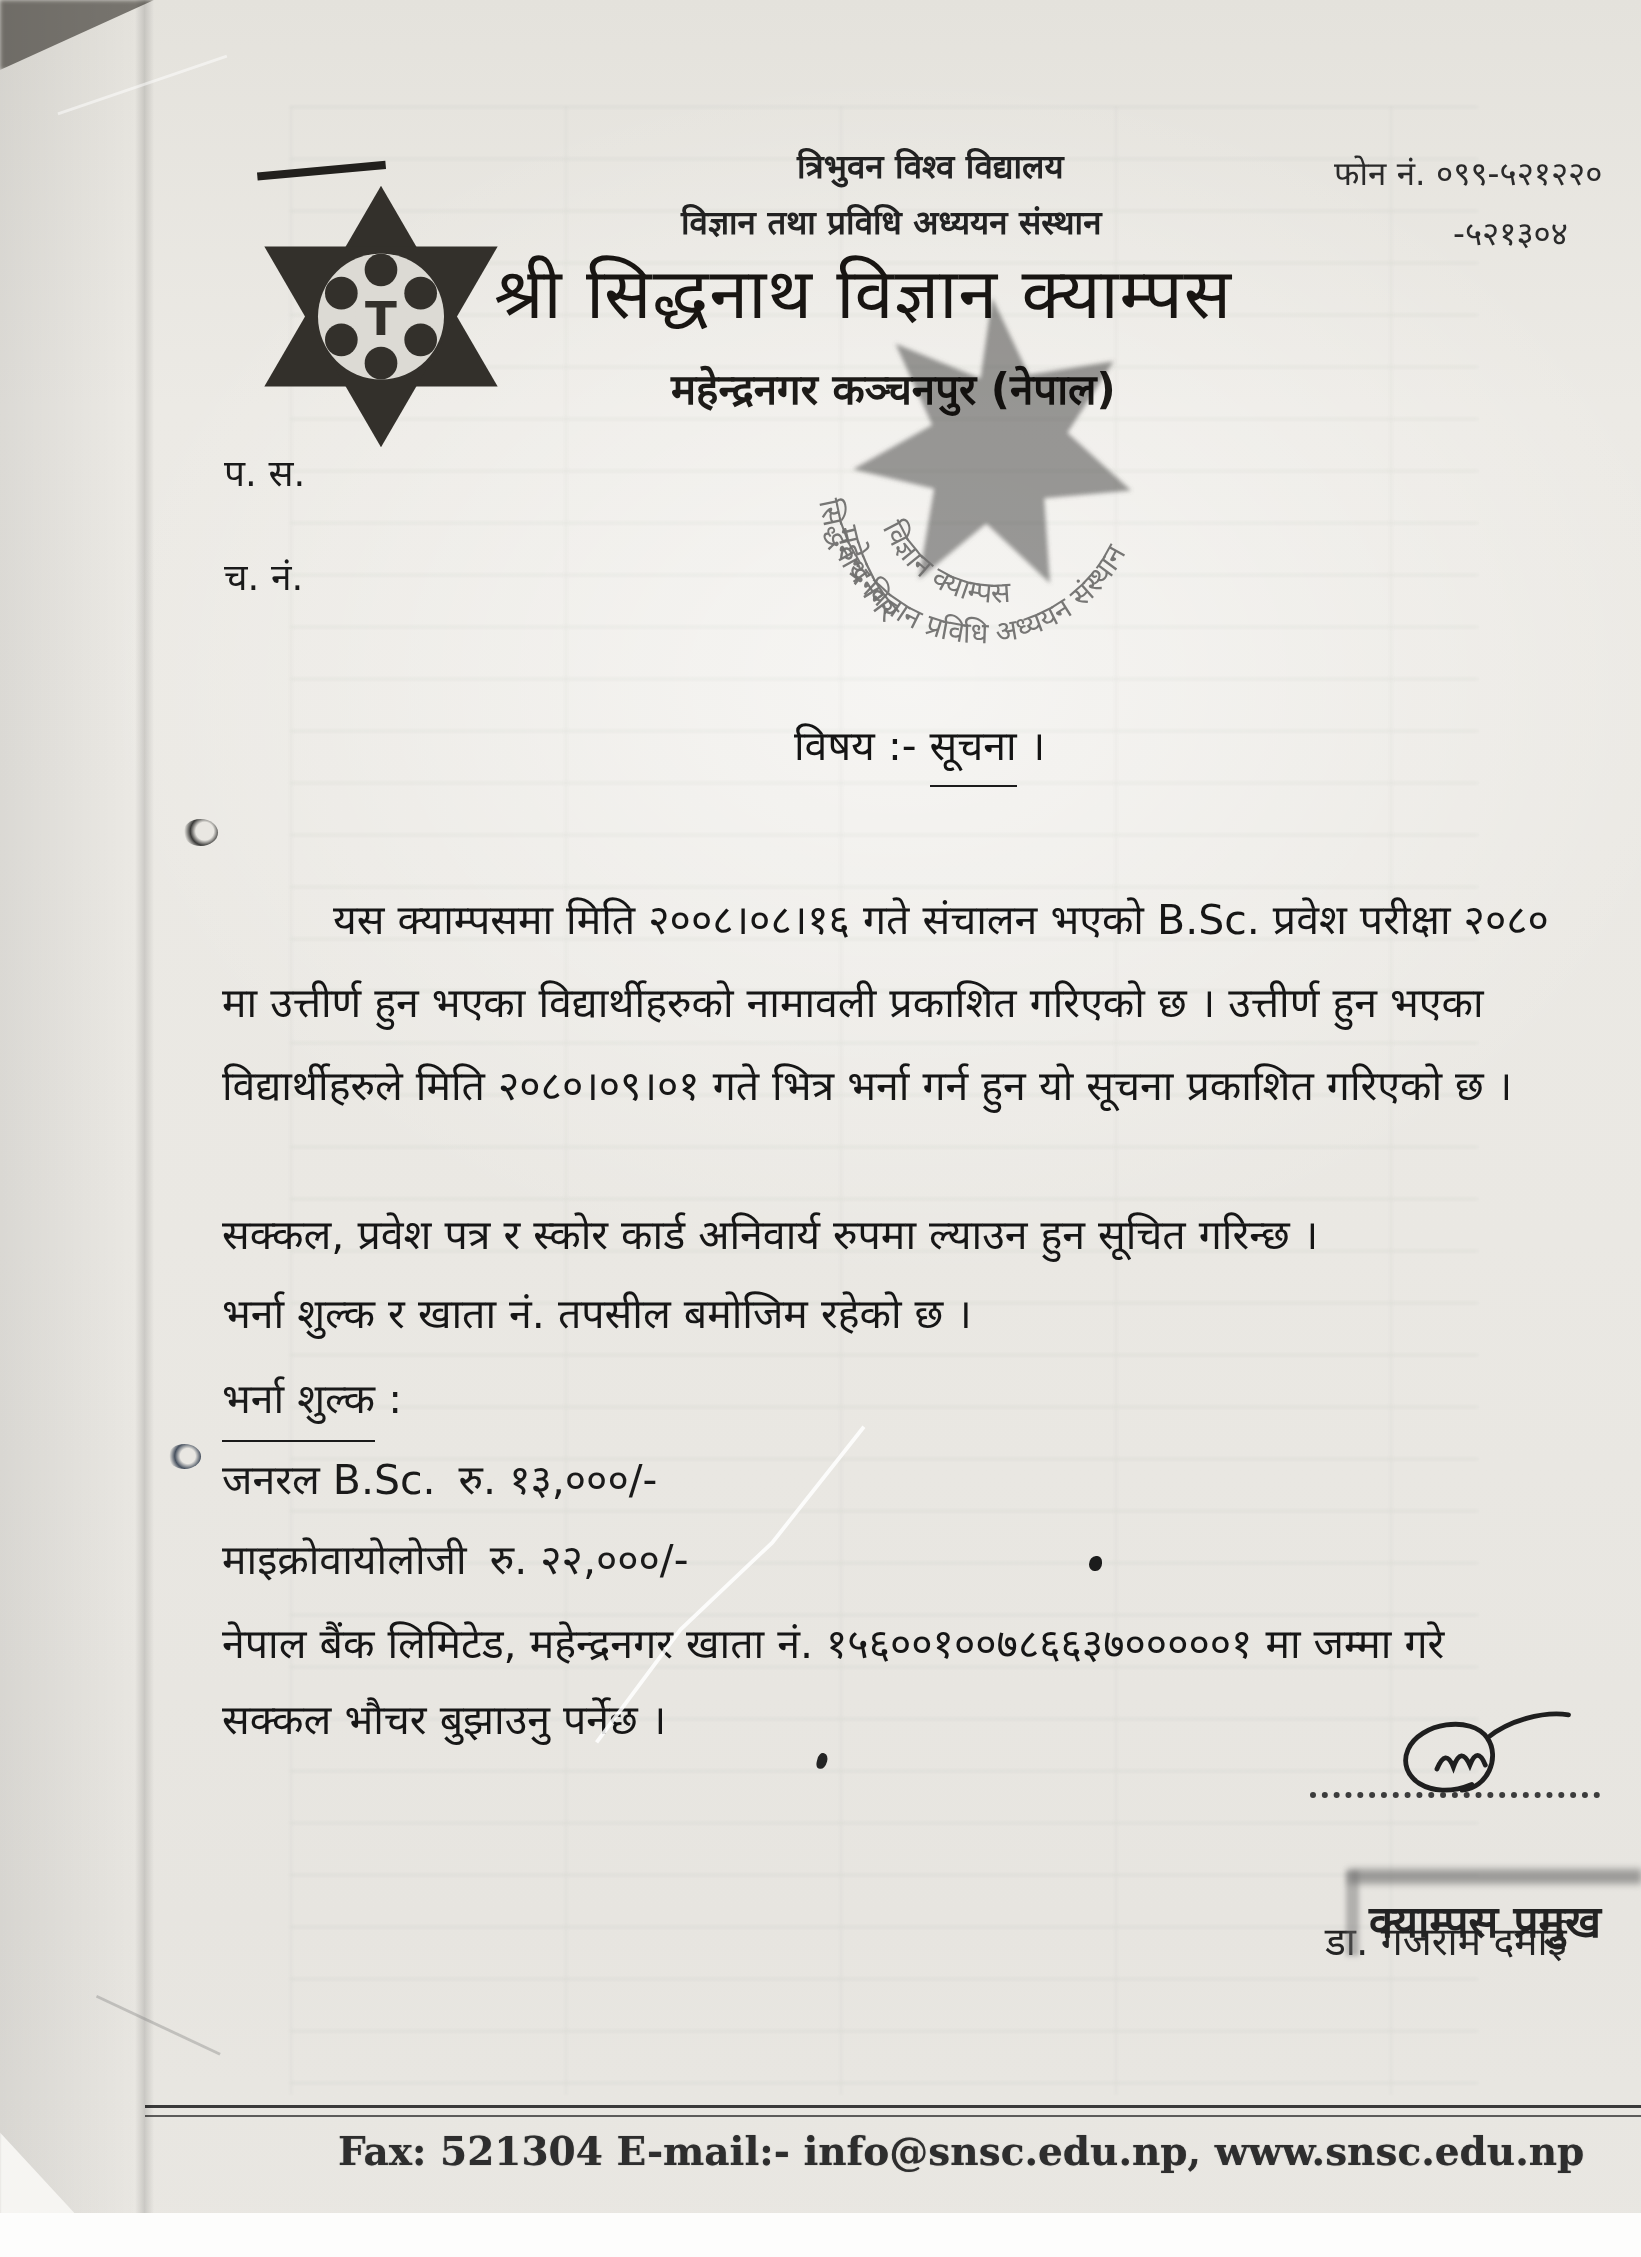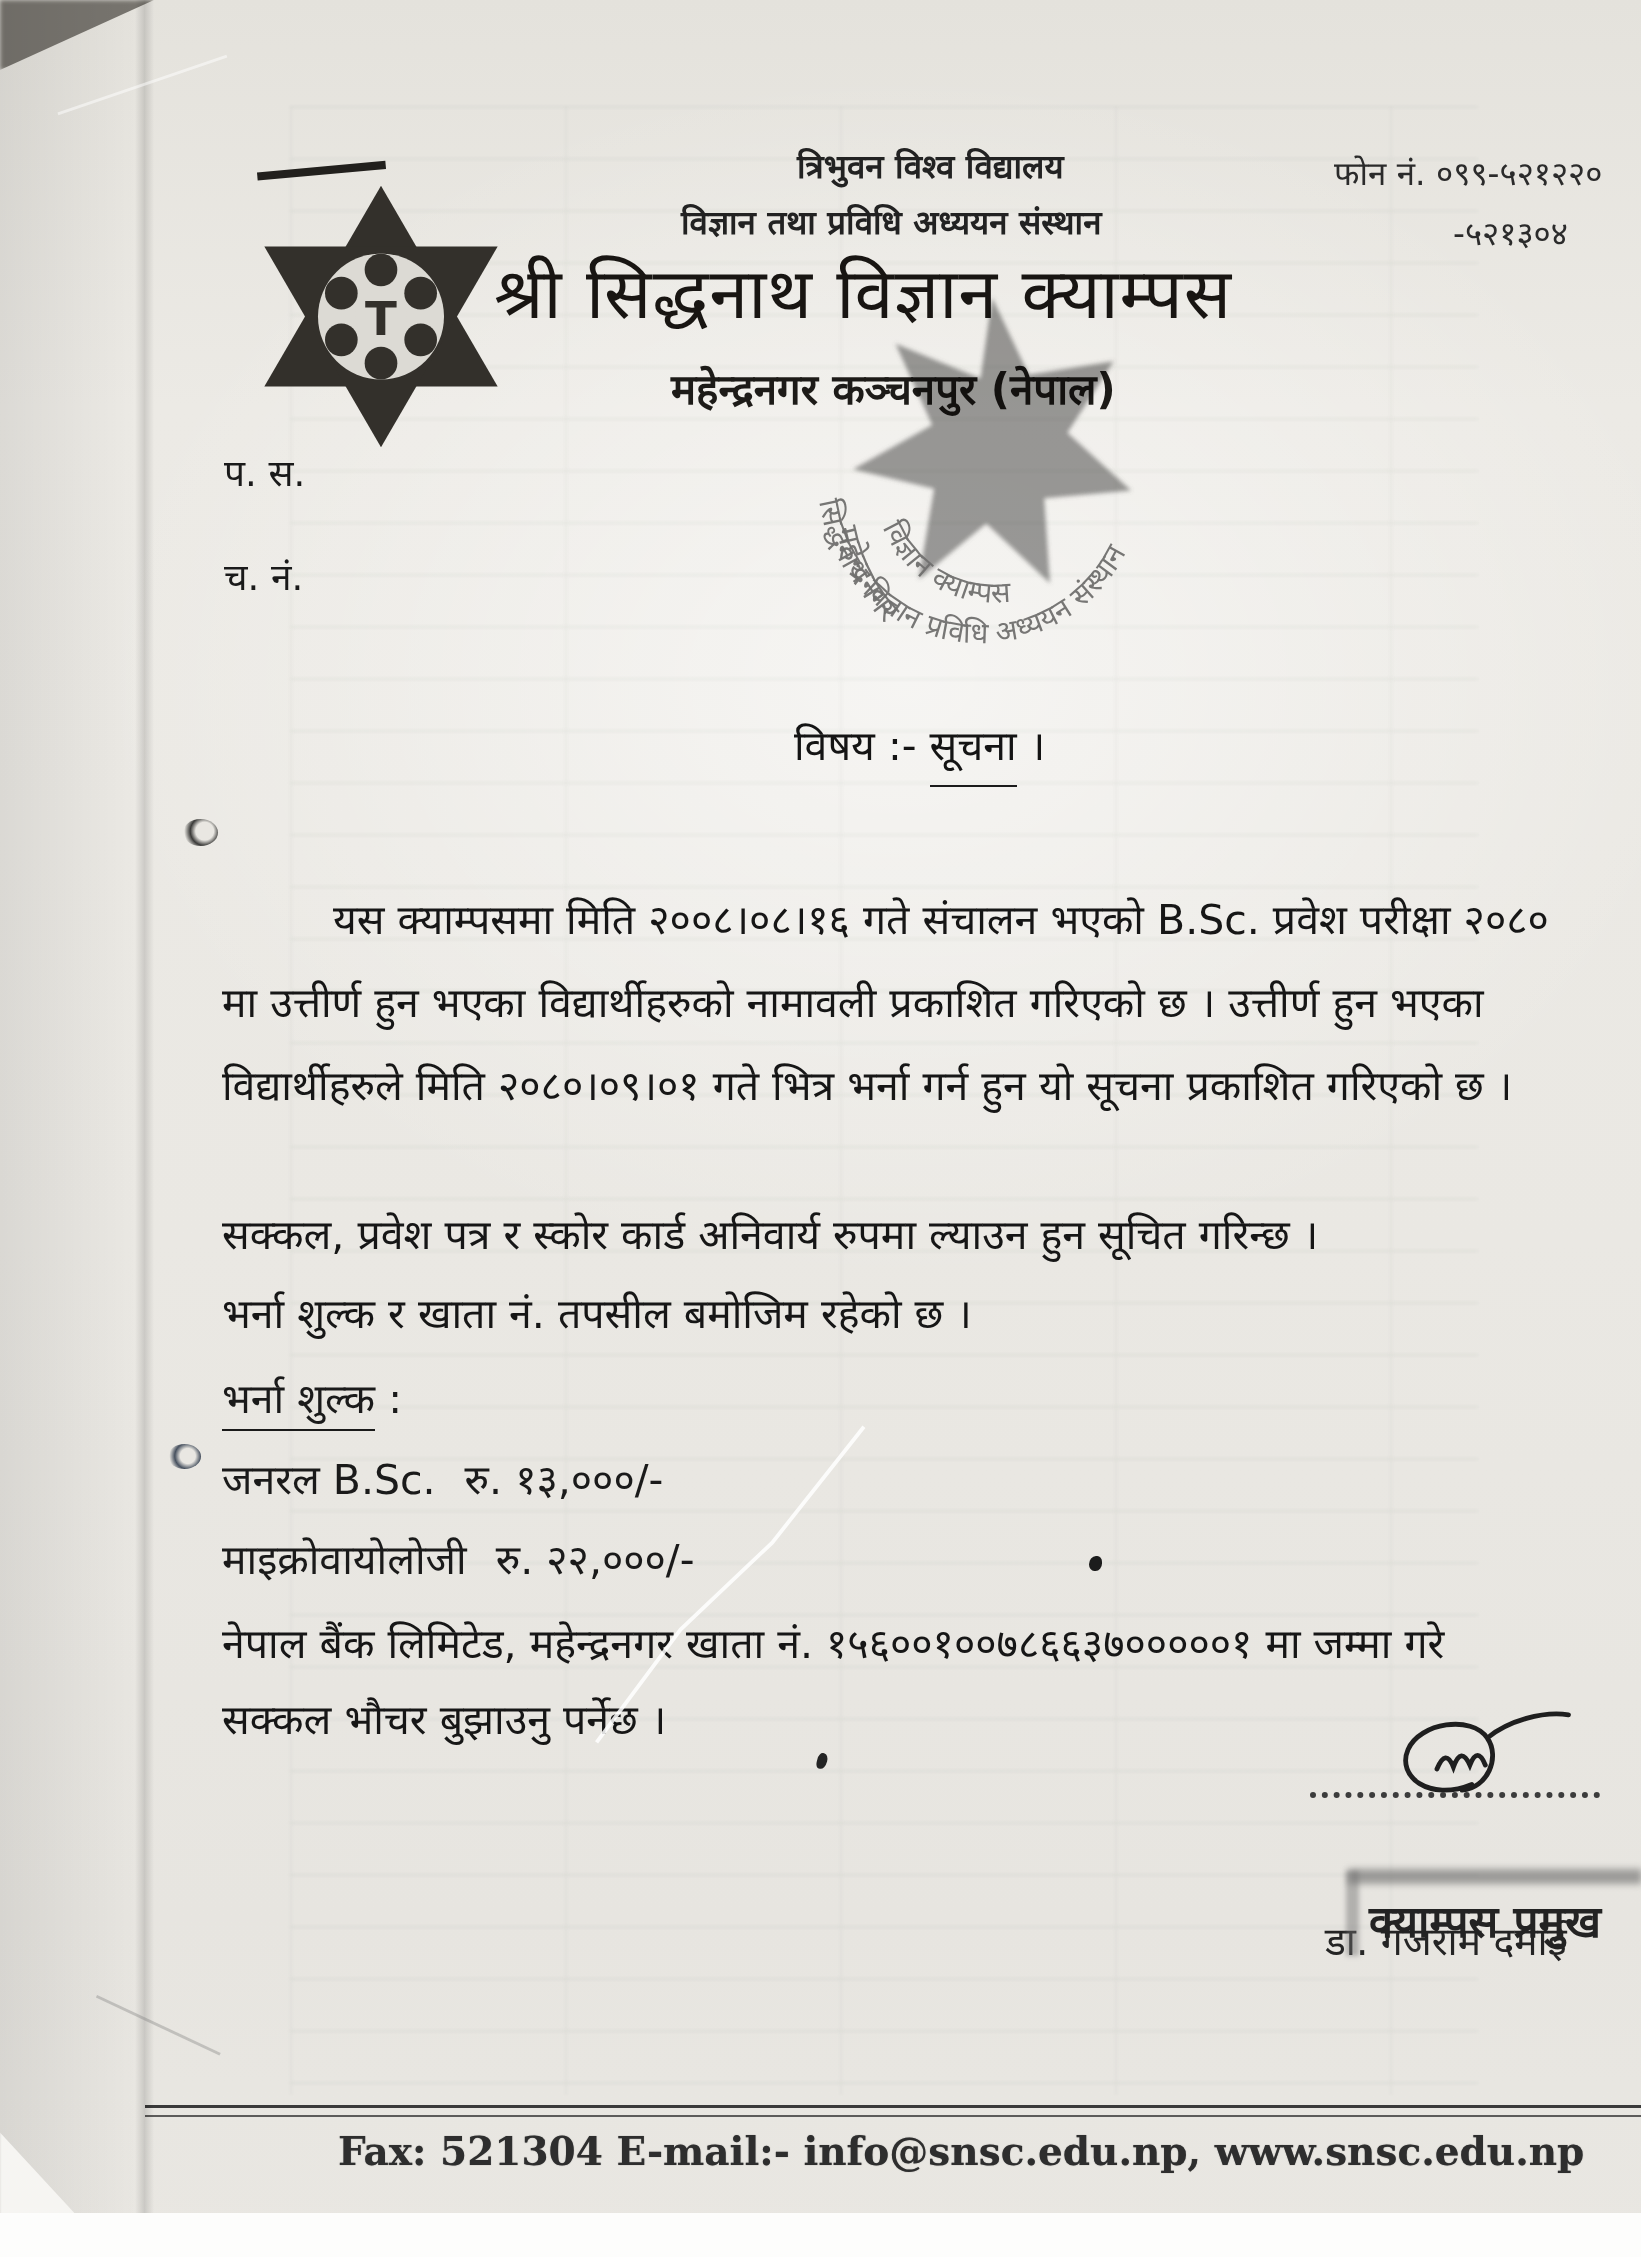--- a/index.html
+++ b/index.html
@@ -31,23 +31,23 @@
   .lbl-ps{left:224px;top:446px;font-size:37px;}
   .lbl-chn{left:224px;top:550px;font-size:37px;}
   .date-row{left:1273px;top:446px;font-size:36px;}
   .date-row .dots{letter-spacing:1.9px;color:#333;}
   .subject{left:794px;top:716px;font-size:41px;color:#141414;}
   .subject .u{border-bottom:2.9px solid #1a1a1a;padding-bottom:15px;}
   
   .bl{left:222px;font-size:41px;color:#161616;}
   .bl.indent{left:333px;}
   .fees-h{left:222px;top:1369px;font-size:41px;}
-  .fees-h .u{border-bottom:2.9px solid #1a1a1a;padding-bottom:6px;}
+  .fees-h .u{border-bottom:2.9px solid #1a1a1a;padding-bottom:17px;}
   .fee{left:222px;font-size:41px;}
-  .fee .amt{margin-left:29px;}
+  .fee .amt{margin-left:23px;}
   
   #sig-dots{left:1310px;top:1778px;width:290px;border-bottom:6.8px dotted #3c3c3c;height:13.5px;}
   .sig-name{left:1325px;top:1913px;font-size:39px;color:#242424;}
   .stamp-box-top{left:1348px;top:1869px;width:294px;height:14.5px;background:rgba(95,95,95,.55);filter:blur(3.9px);}
   .stamp-box-left{left:1346px;top:1871px;width:12.6px;height:85px;background:rgba(110,110,110,.45);filter:blur(2.9px);}
   .sig-title{left:1369px;top:1890px;font-size:44px;font-weight:bold;color:#232323;}
   
   .rule{left:145px;width:1497px;height:2.9px;background:#3a3a3a;}
   .footer-text{left:338px;top:2128px;font-size:39px;font-weight:bold;
     font-family:"DejaVu Serif","Liberation Serif",serif;color:#2e2e2e;

